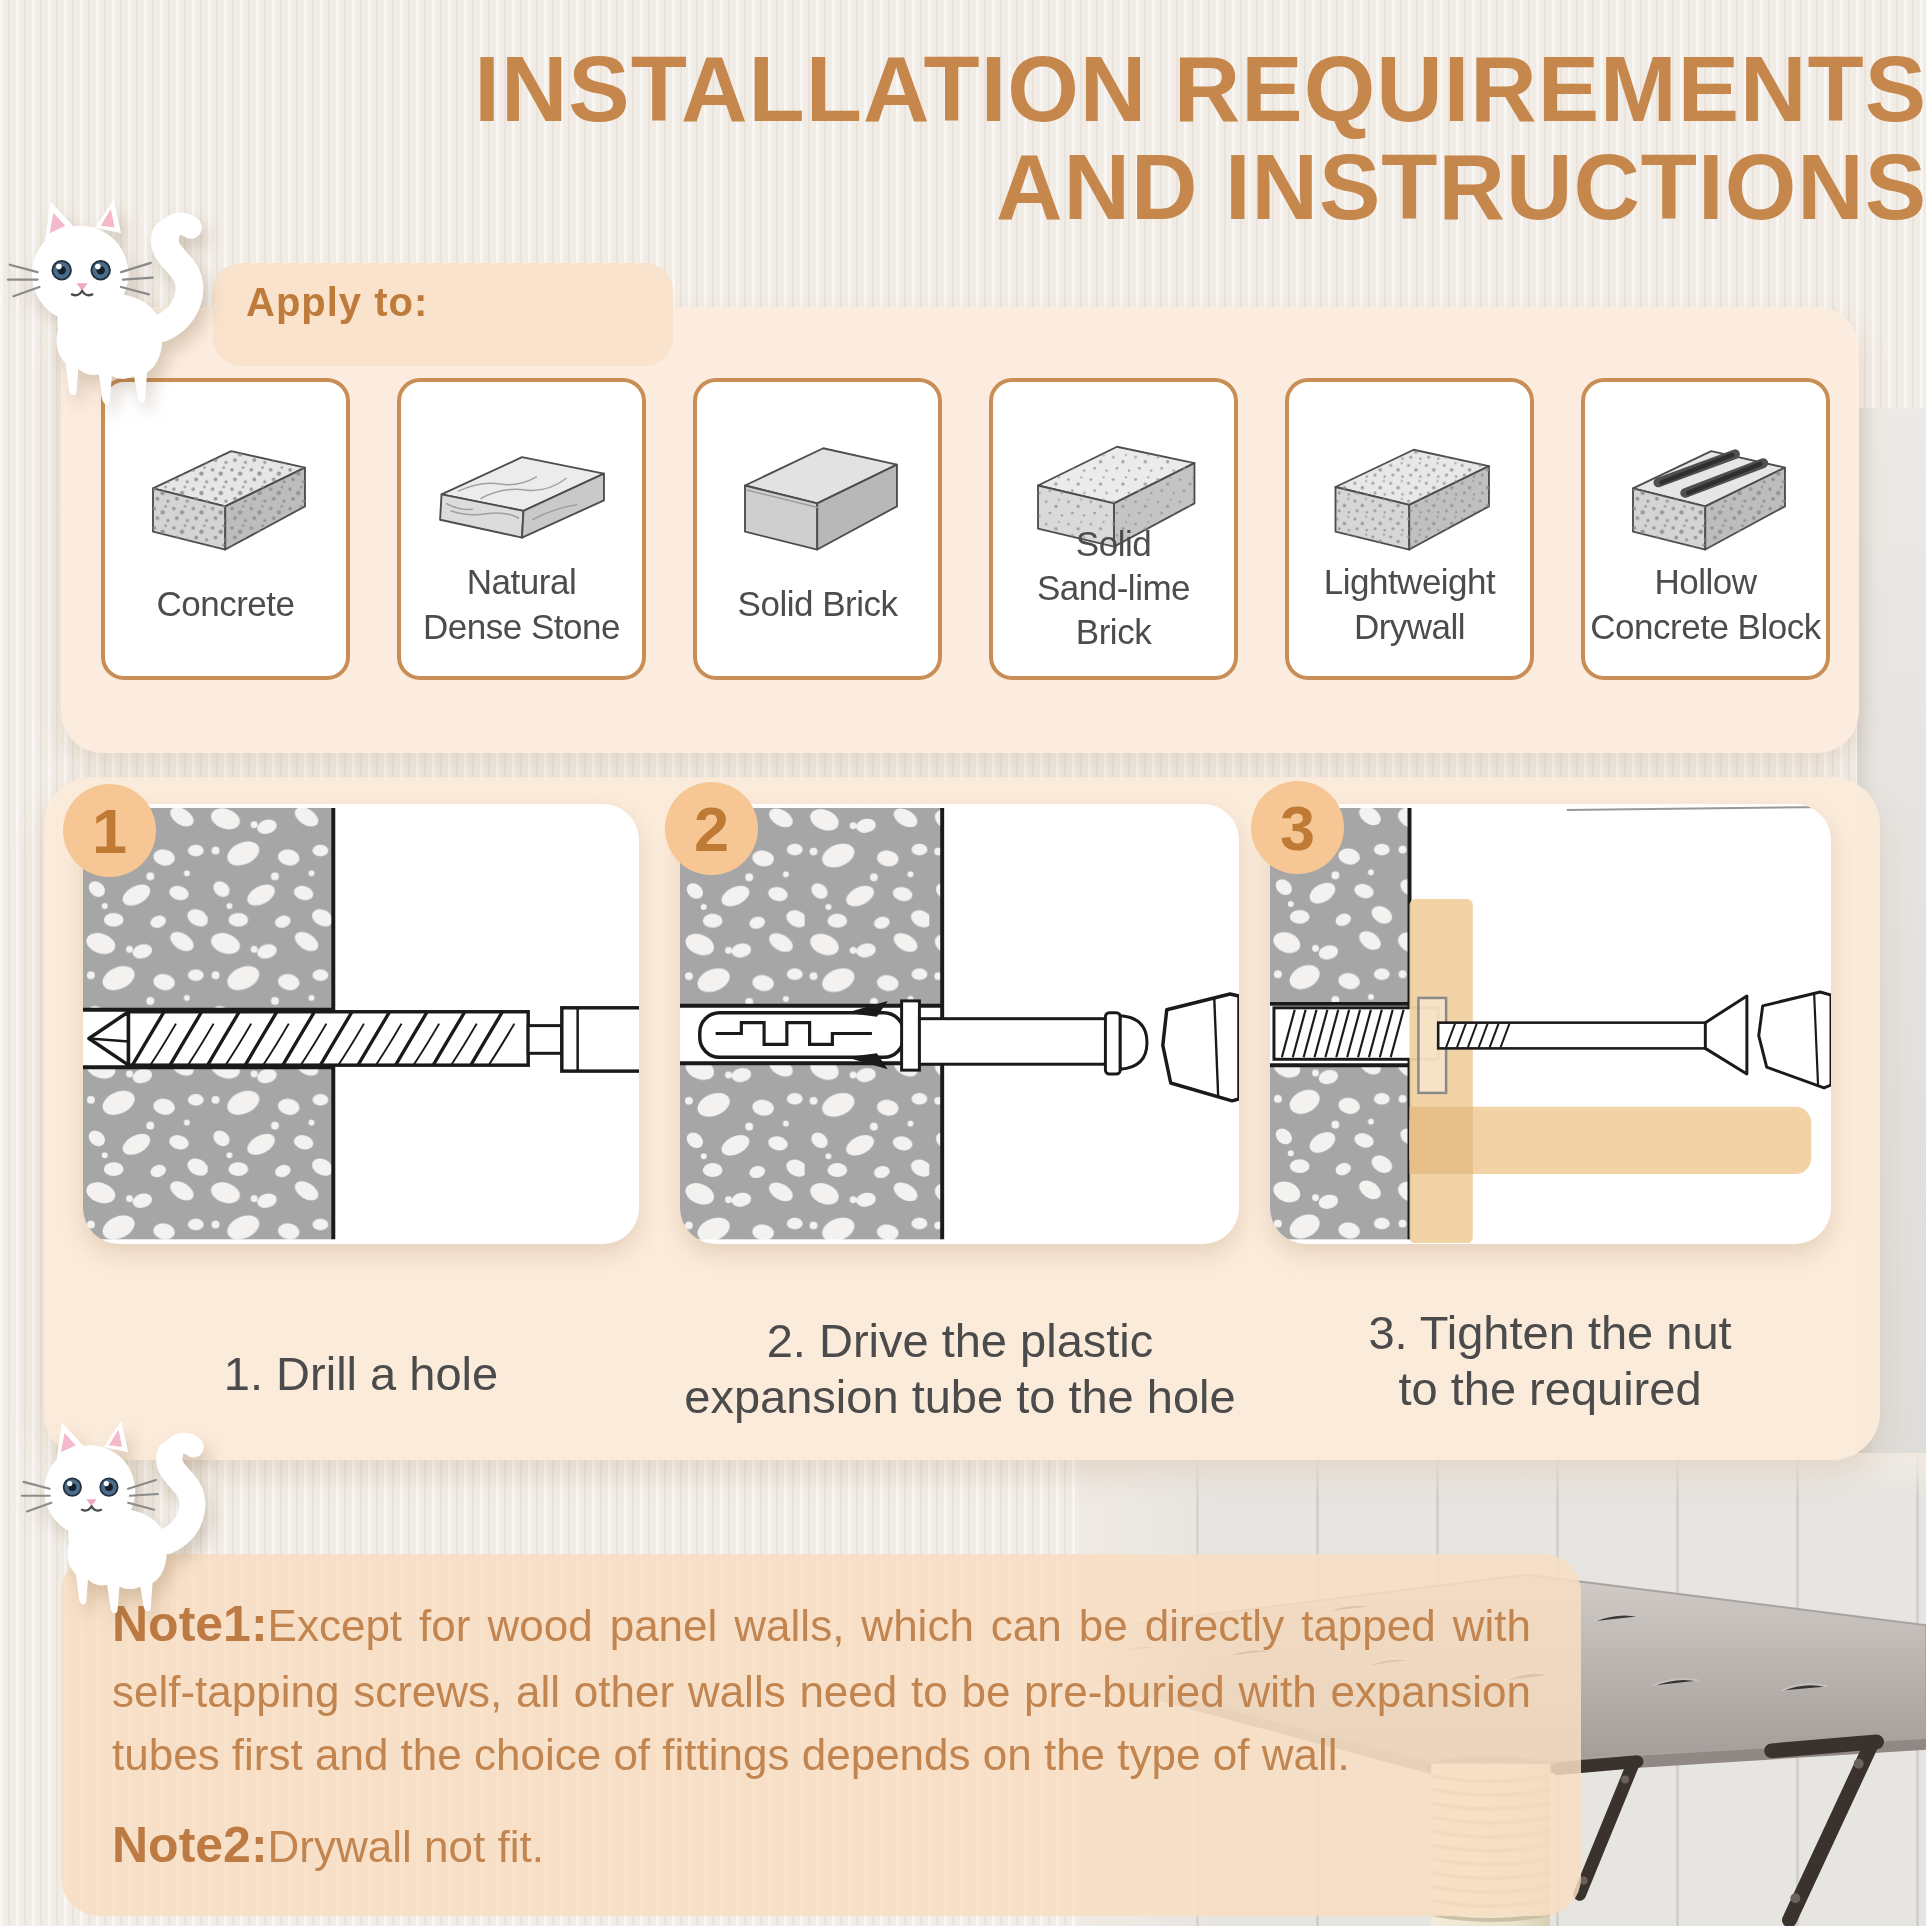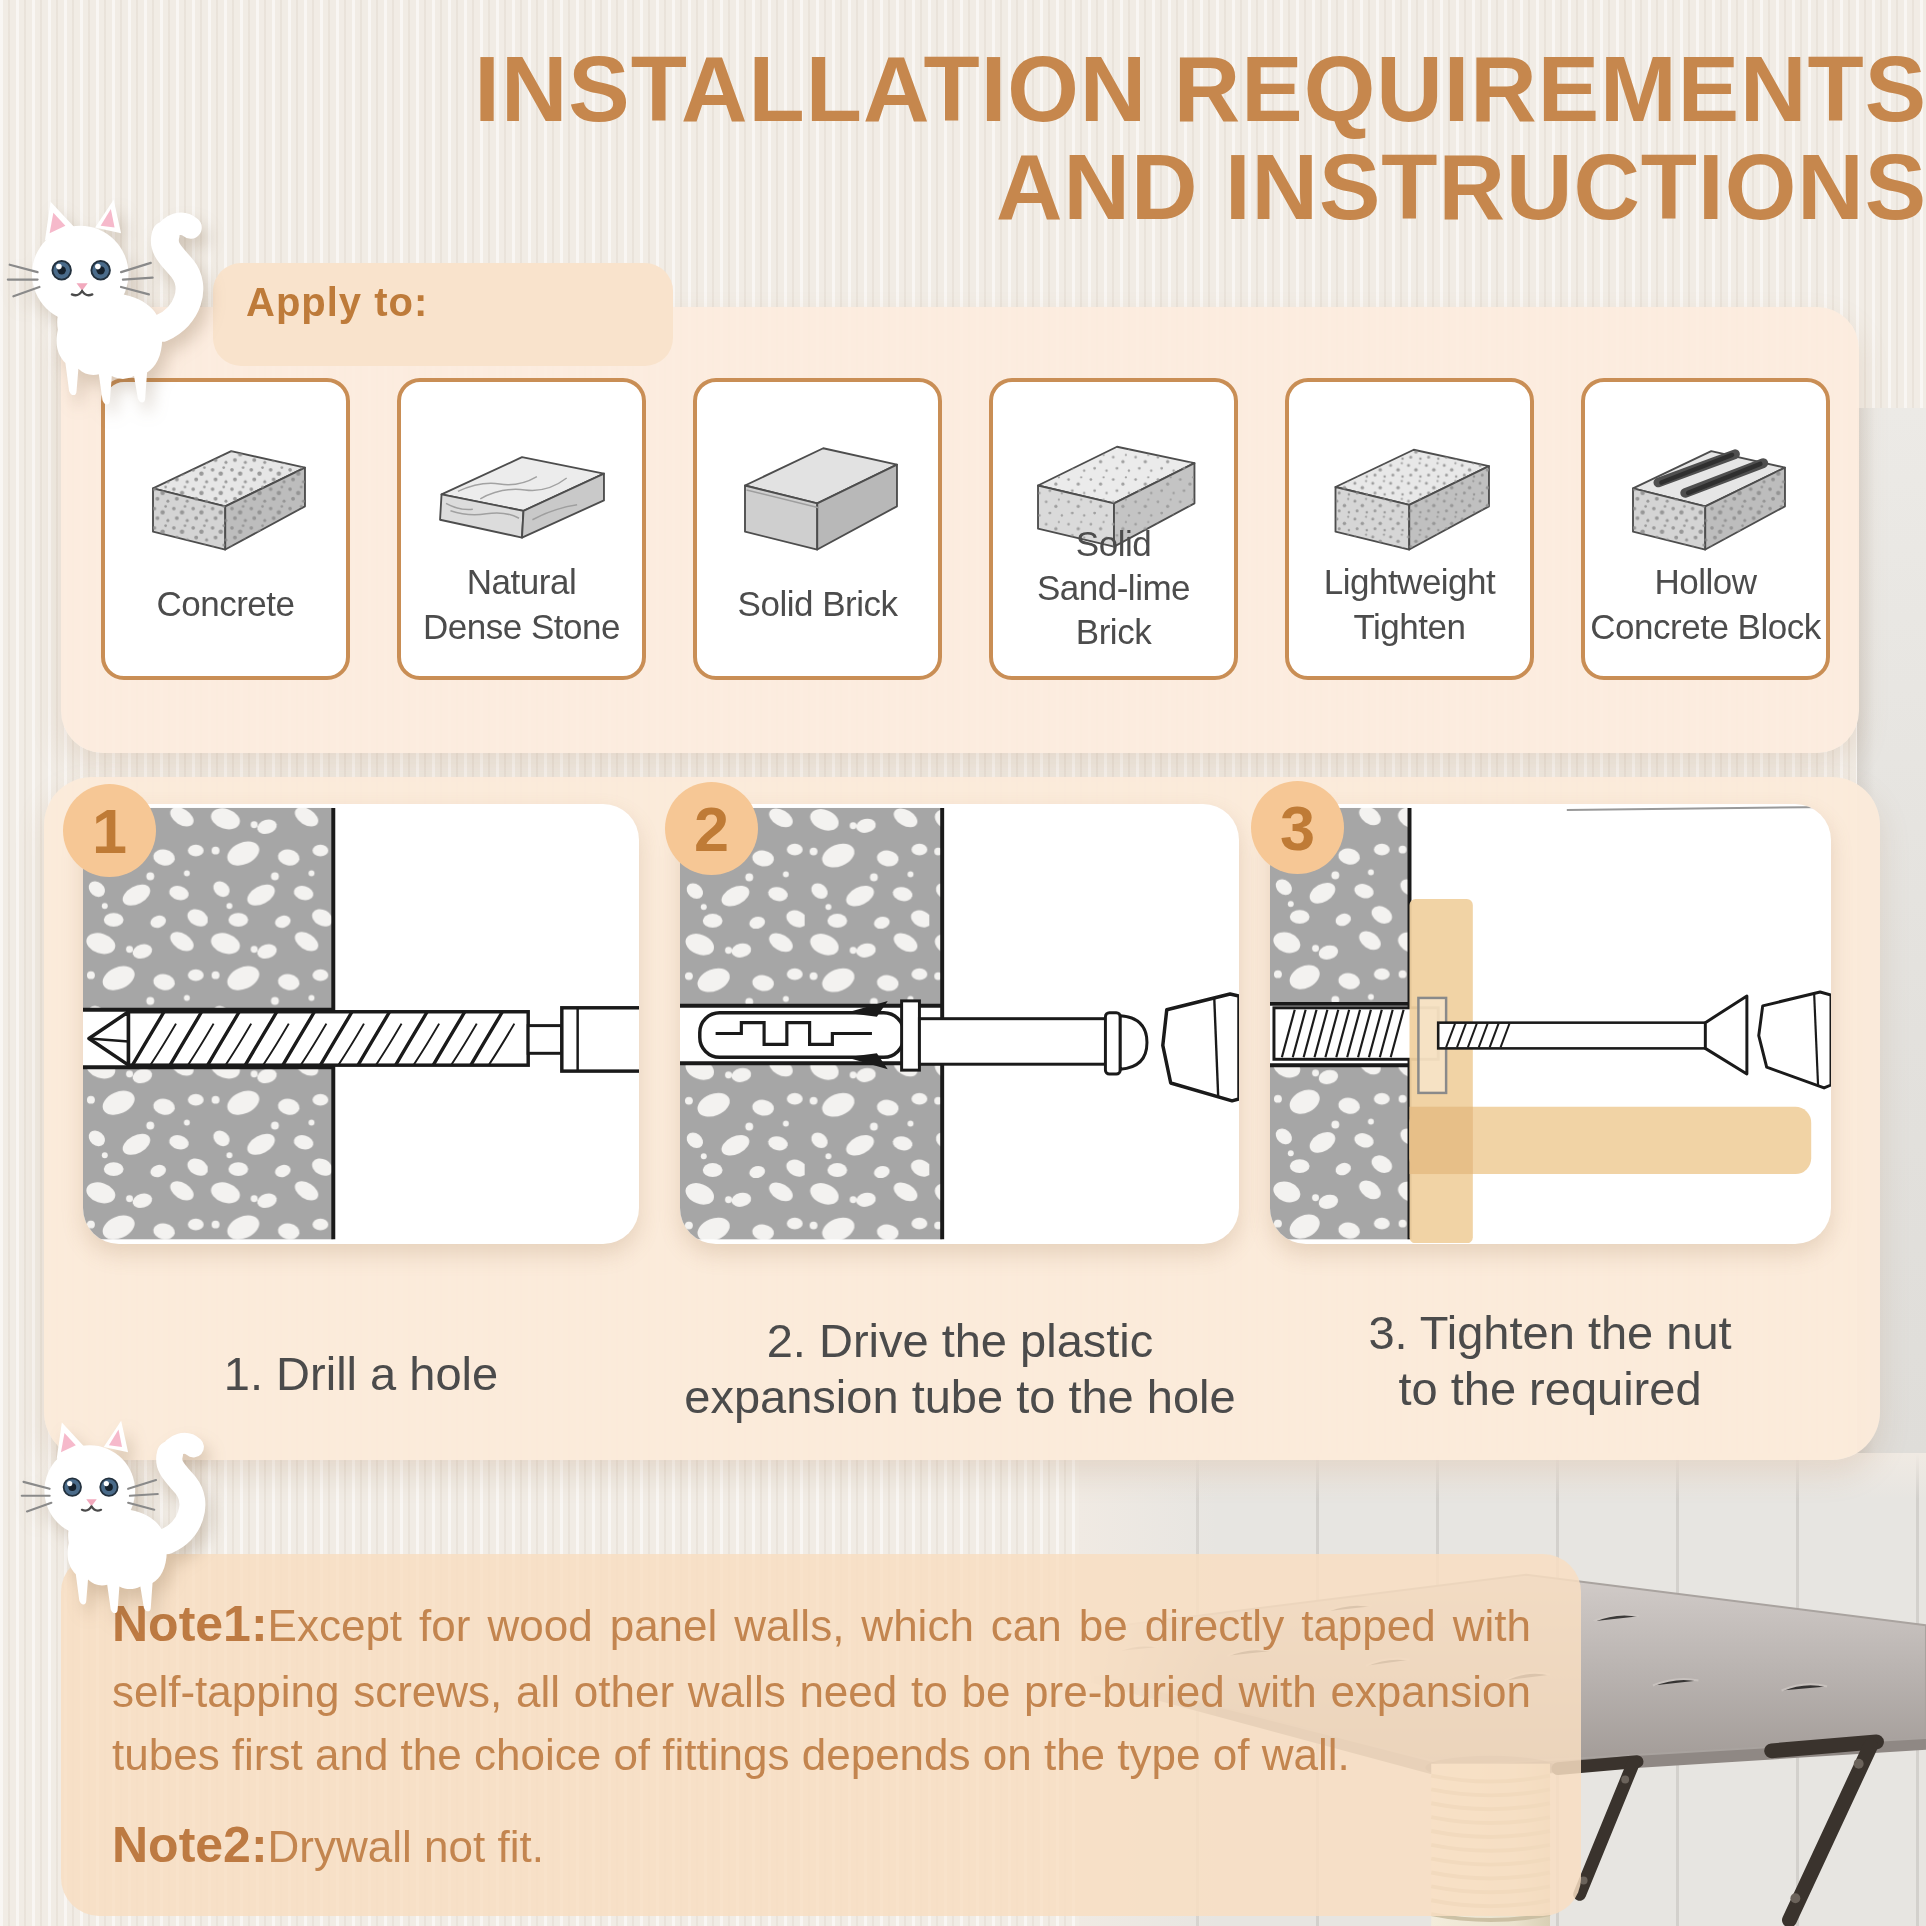--- a/index.html
+++ b/index.html
@@ -298,21 +298,21 @@
         <polygon points="26,106 125,130 125,190 26,166" fill="#d6d6d6"></polygon>
         <polygon points="125,130 232,78 232,132 125,190" fill="#c0c0c0"></polygon>
       </g>
       <g opacity=".85">
         <polygon points="26,106 131,56 232,78 125,130" fill="url(#spk5)"></polygon>
         <polygon points="26,106 125,130 125,190 26,166" fill="url(#spk5)"></polygon>
         <polygon points="125,130 232,78 232,132 125,190" fill="url(#spk5)"></polygon>
       </g>
     </svg>
     <div class="card-label">Lightweight
-Tighten</div>
+Drywall</div>
   </div>
 
   <div class="card c6">
     <svg viewBox="0 0 252 200">
       <defs>
           <pattern id="spk6" width="26" height="26" patternUnits="userSpaceOnUse">
         <g fill="#8d8d8d">
               <circle cx="4" cy="5" r="2.4"></circle>
               <circle cx="15" cy="10" r="3"></circle>
               <circle cx="22" cy="21" r="2"></circle>

